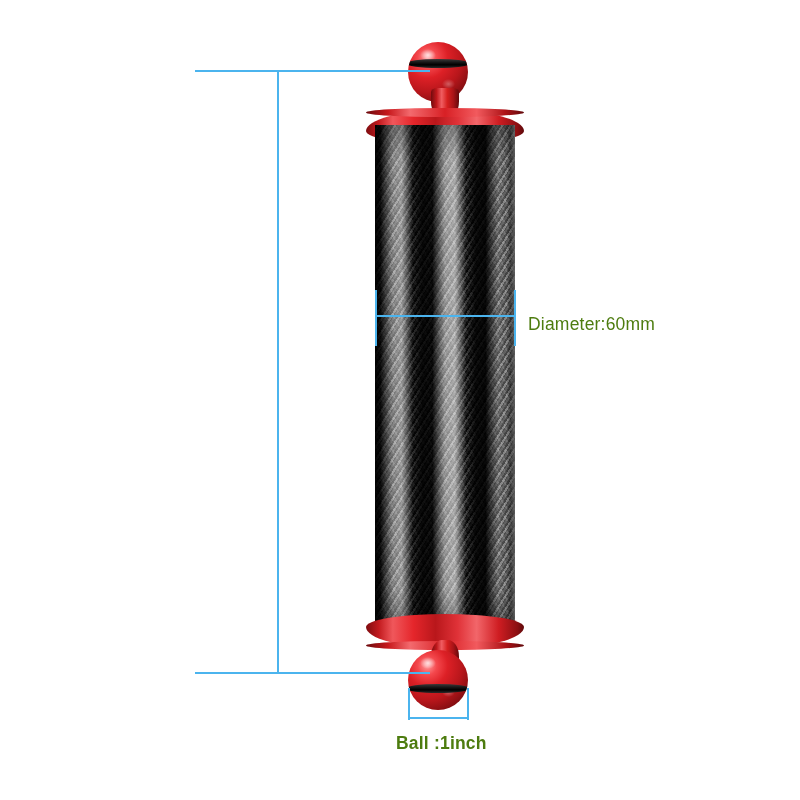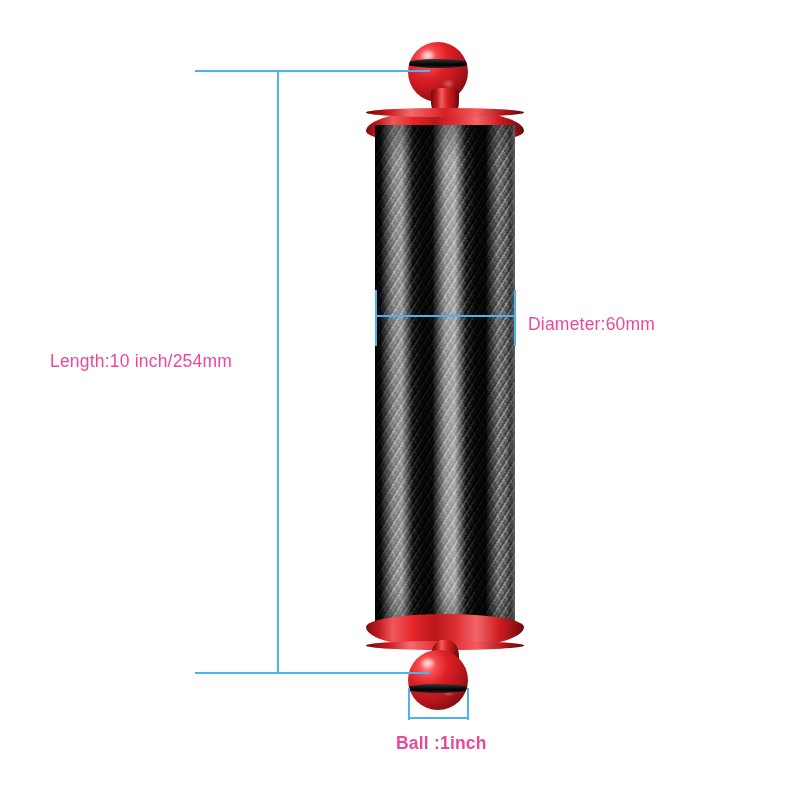--- a/index.html
+++ b/index.html
@@ -22,21 +22,21 @@
   .dim-line {
     position: absolute;
     background: #4bb4ee;
   }
   .dim-h { height: 2px; }
   .dim-v { width: 2px; }
 
   
   .label {
     position: absolute;
-    color: #ec4899;
+    color: #4d7c0f;
     font-size: 17.5px;
     letter-spacing: 0.2px;
     white-space: nowrap;
     line-height: 1;
   }
 
   
   #product {
     position: absolute;
     left: 0;
@@ -275,21 +275,20 @@
       <div class="oring"></div>
     </div>
   </div>
 
   <div class="dim-line dim-h" style="left:195px; top:70px; width:235px;"></div>
 
   <div class="dim-line dim-h" style="left:195px; top:672px; width:235px;"></div>
 
   <div class="dim-line dim-v" style="left:277px; top:70px; height:604px;"></div>
 
-  <div class="label" style="left:50px; top:353px;">Length:10 inch/254mm</div>
 
   <div class="dim-line dim-v" style="left:375px; top:290px; height:56px;"></div>
 
   <div class="dim-line dim-v" style="left:514px; top:290px; height:56px;"></div>
 
   <div class="dim-line dim-h" style="left:375px; top:315px; width:141px;"></div>
 
   <div class="label" style="left:528px; top:316px;">Diameter:60mm</div>
 
   <div class="dim-line dim-v" style="left:408px; top:688px; height:32px;"></div>

